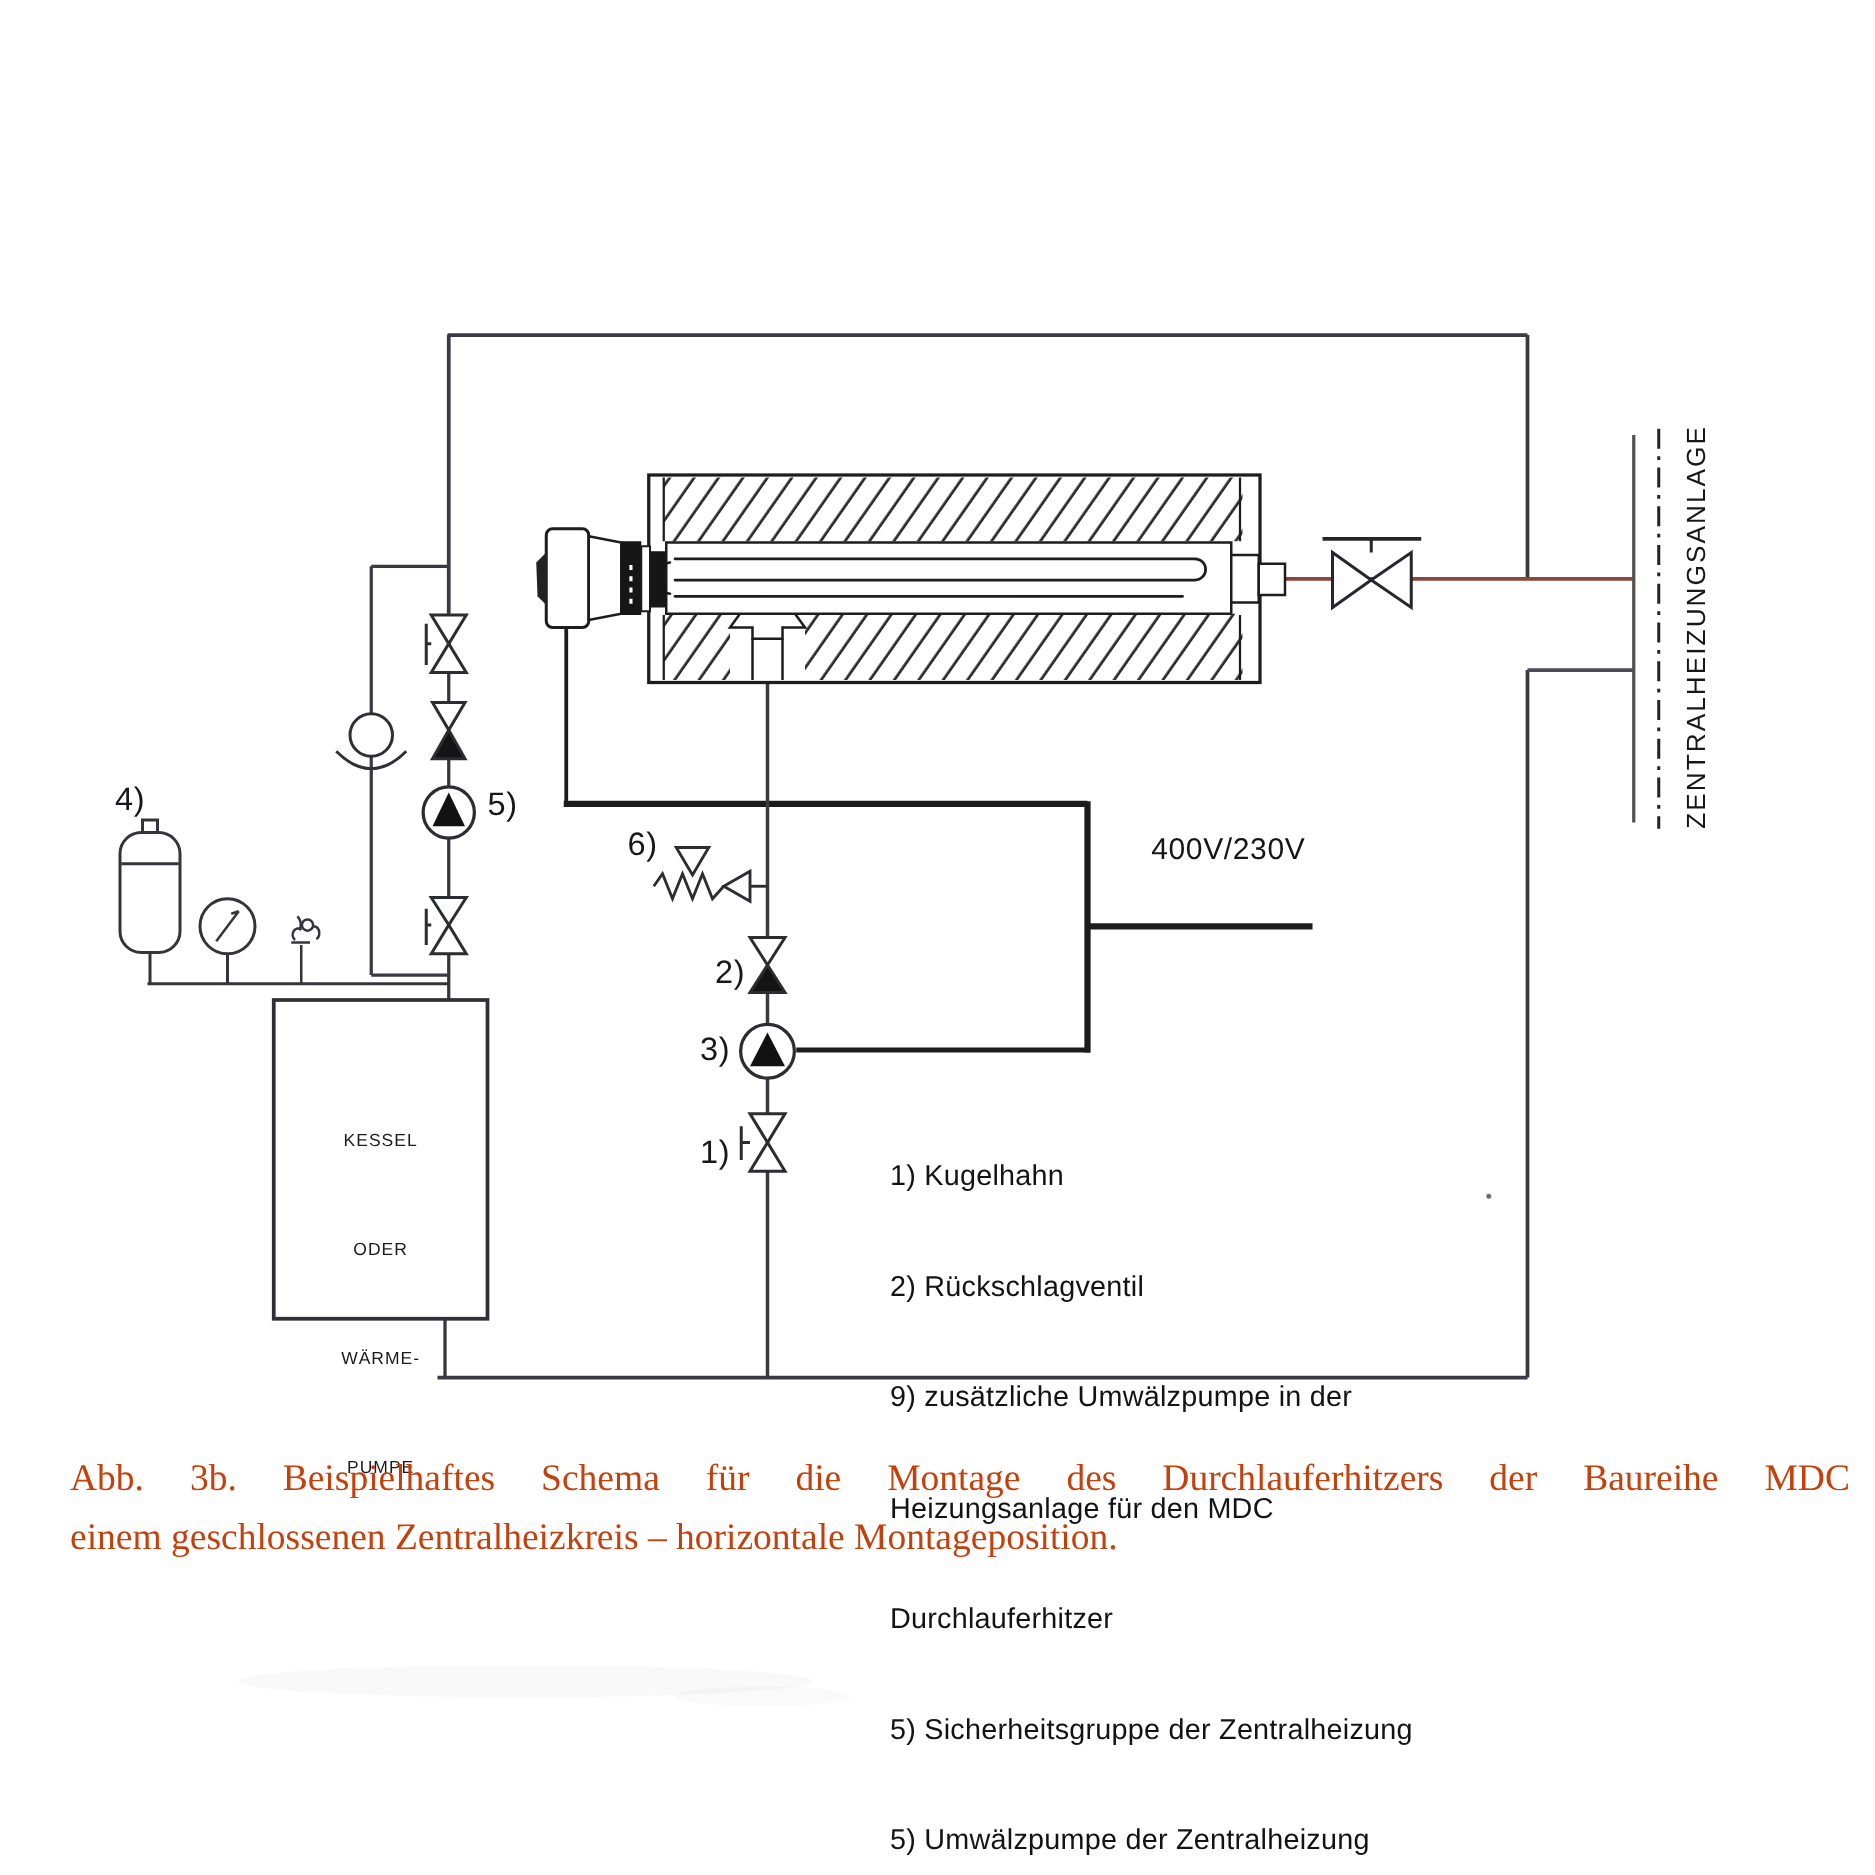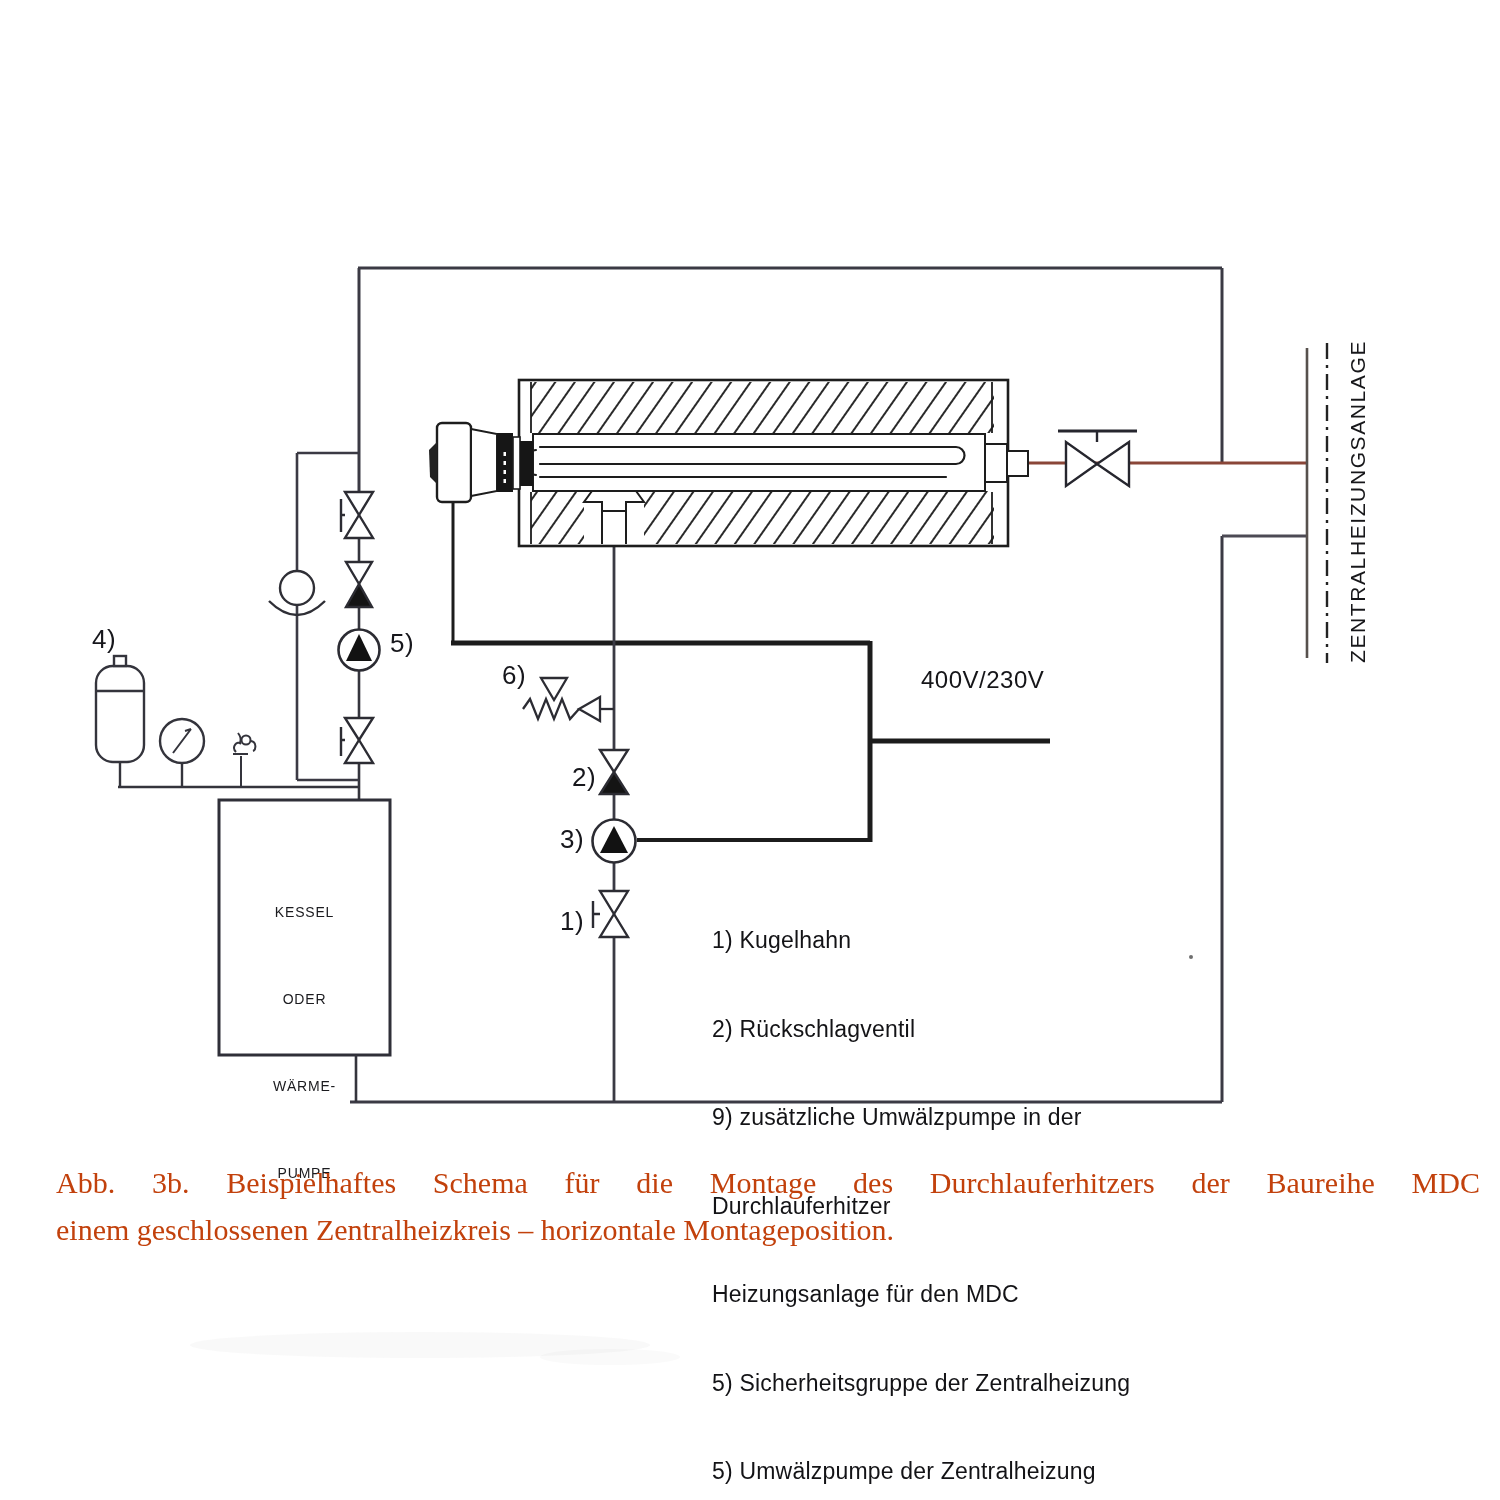--- a/index.html
+++ b/index.html
@@ -226,22 +226,22 @@
     <div>WÄRME-</div>
     <div>PUMPE</div>
   </div>
 
   <div class="txt sys-label">ZENTRALHEIZUNGSANLAGE</div>
 
   <div class="txt legend">
     <div>1) Kugelhahn</div>
     <div>2) Rückschlagventil</div>
     <div>9) zusätzliche Umwälzpumpe in der</div>
+    <div>Heizungsanlage für den MDC</div>
     <div>Durchlauferhitzer</div>
-    <div>Heizungsanlage für den MDC</div>
     <div>5) Sicherheitsgruppe der Zentralheizung</div>
     <div>5) Umwälzpumpe der Zentralheizung</div>
     
   </div>
 
   <div class="caption">
     <div class="l1">Abb. 3b. Beispielhaftes Schema für die Montage des Durchlauferhitzers der Baureihe MDC in</div>
     <div class="l2">einem geschlossenen Zentralheizkreis – horizontale Montageposition.</div>
   </div>
 

